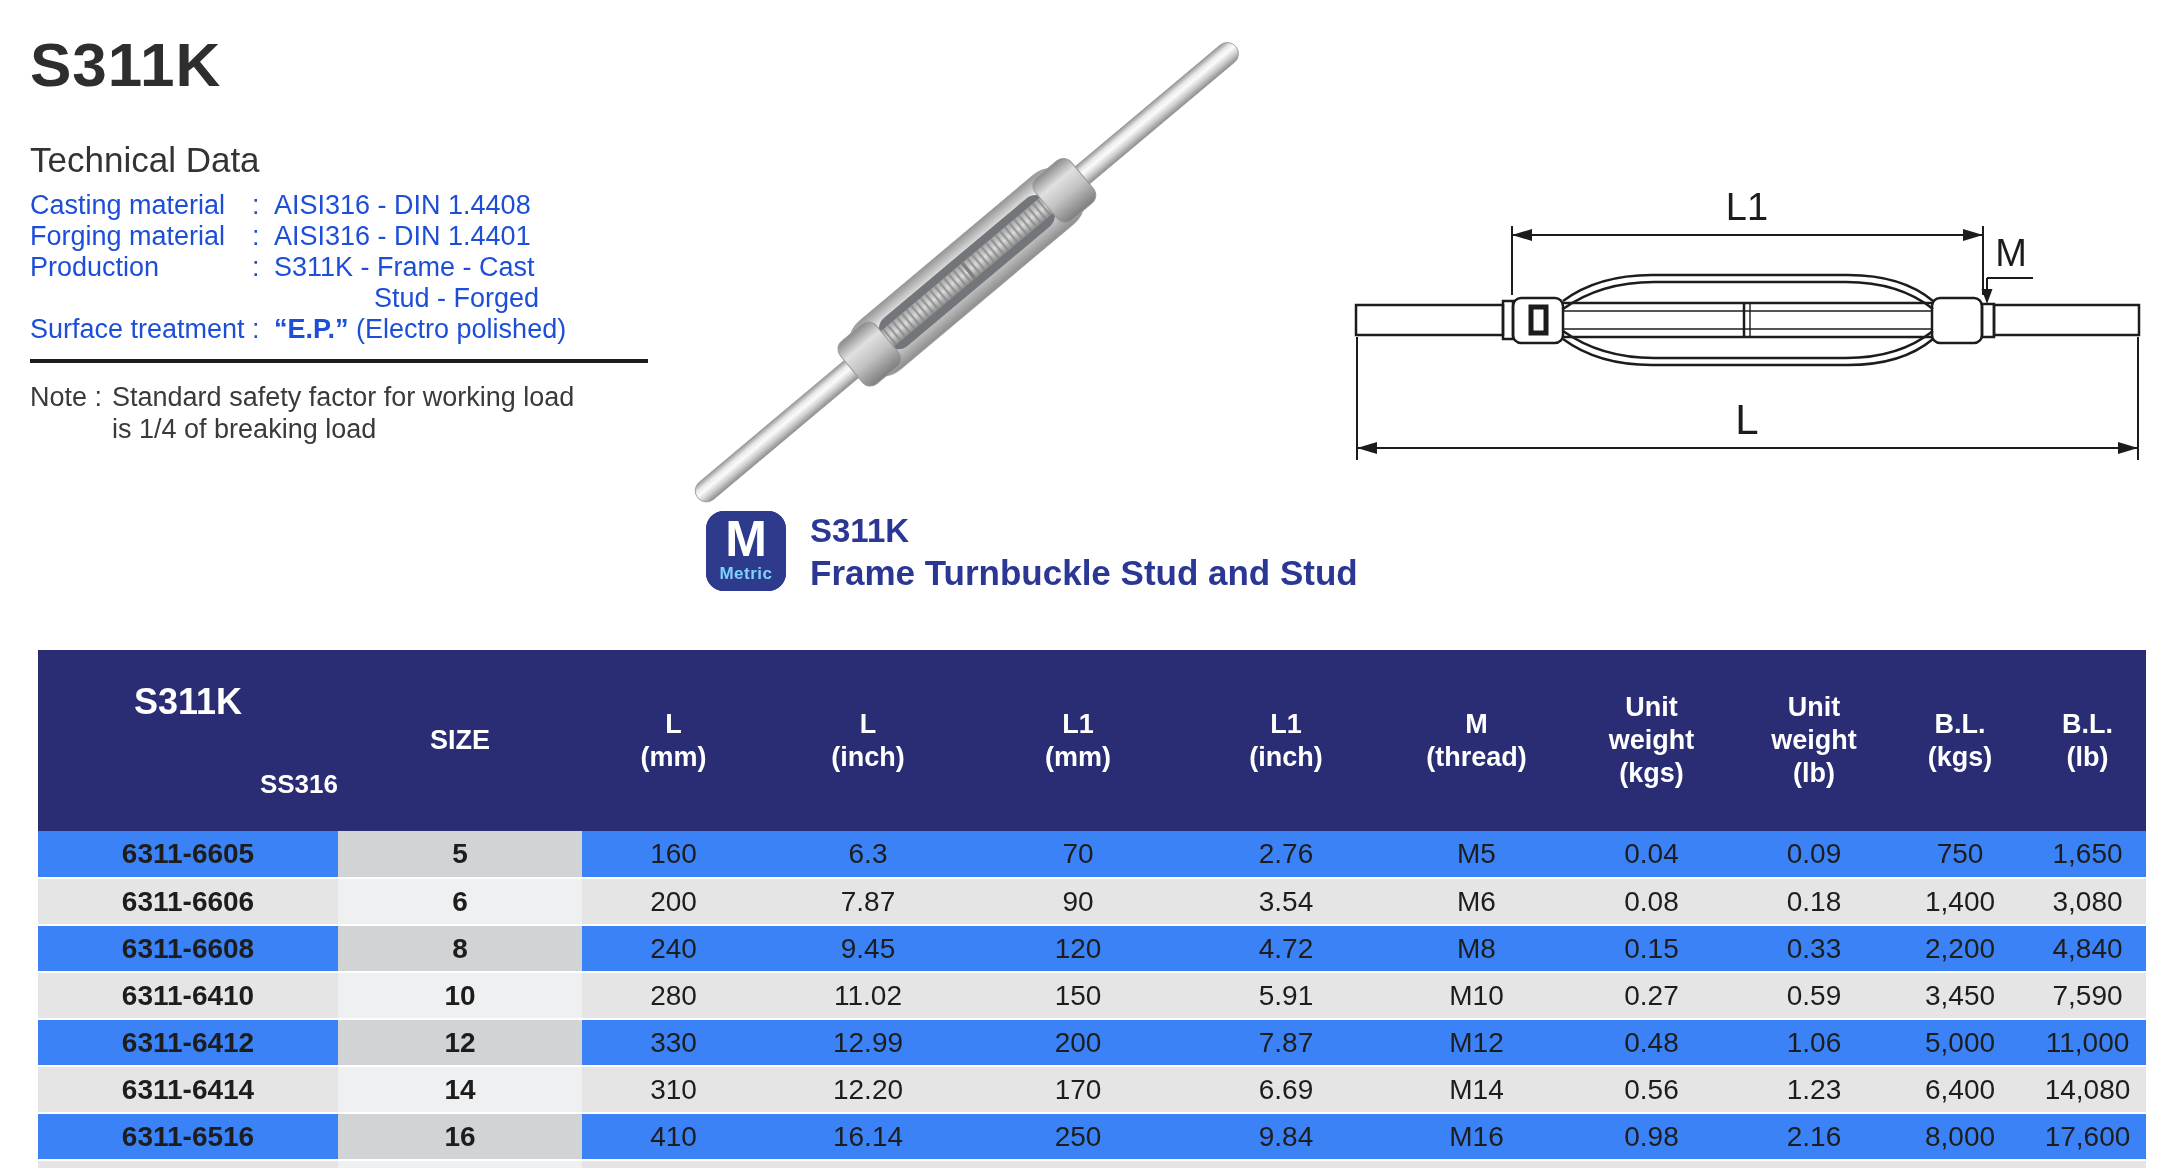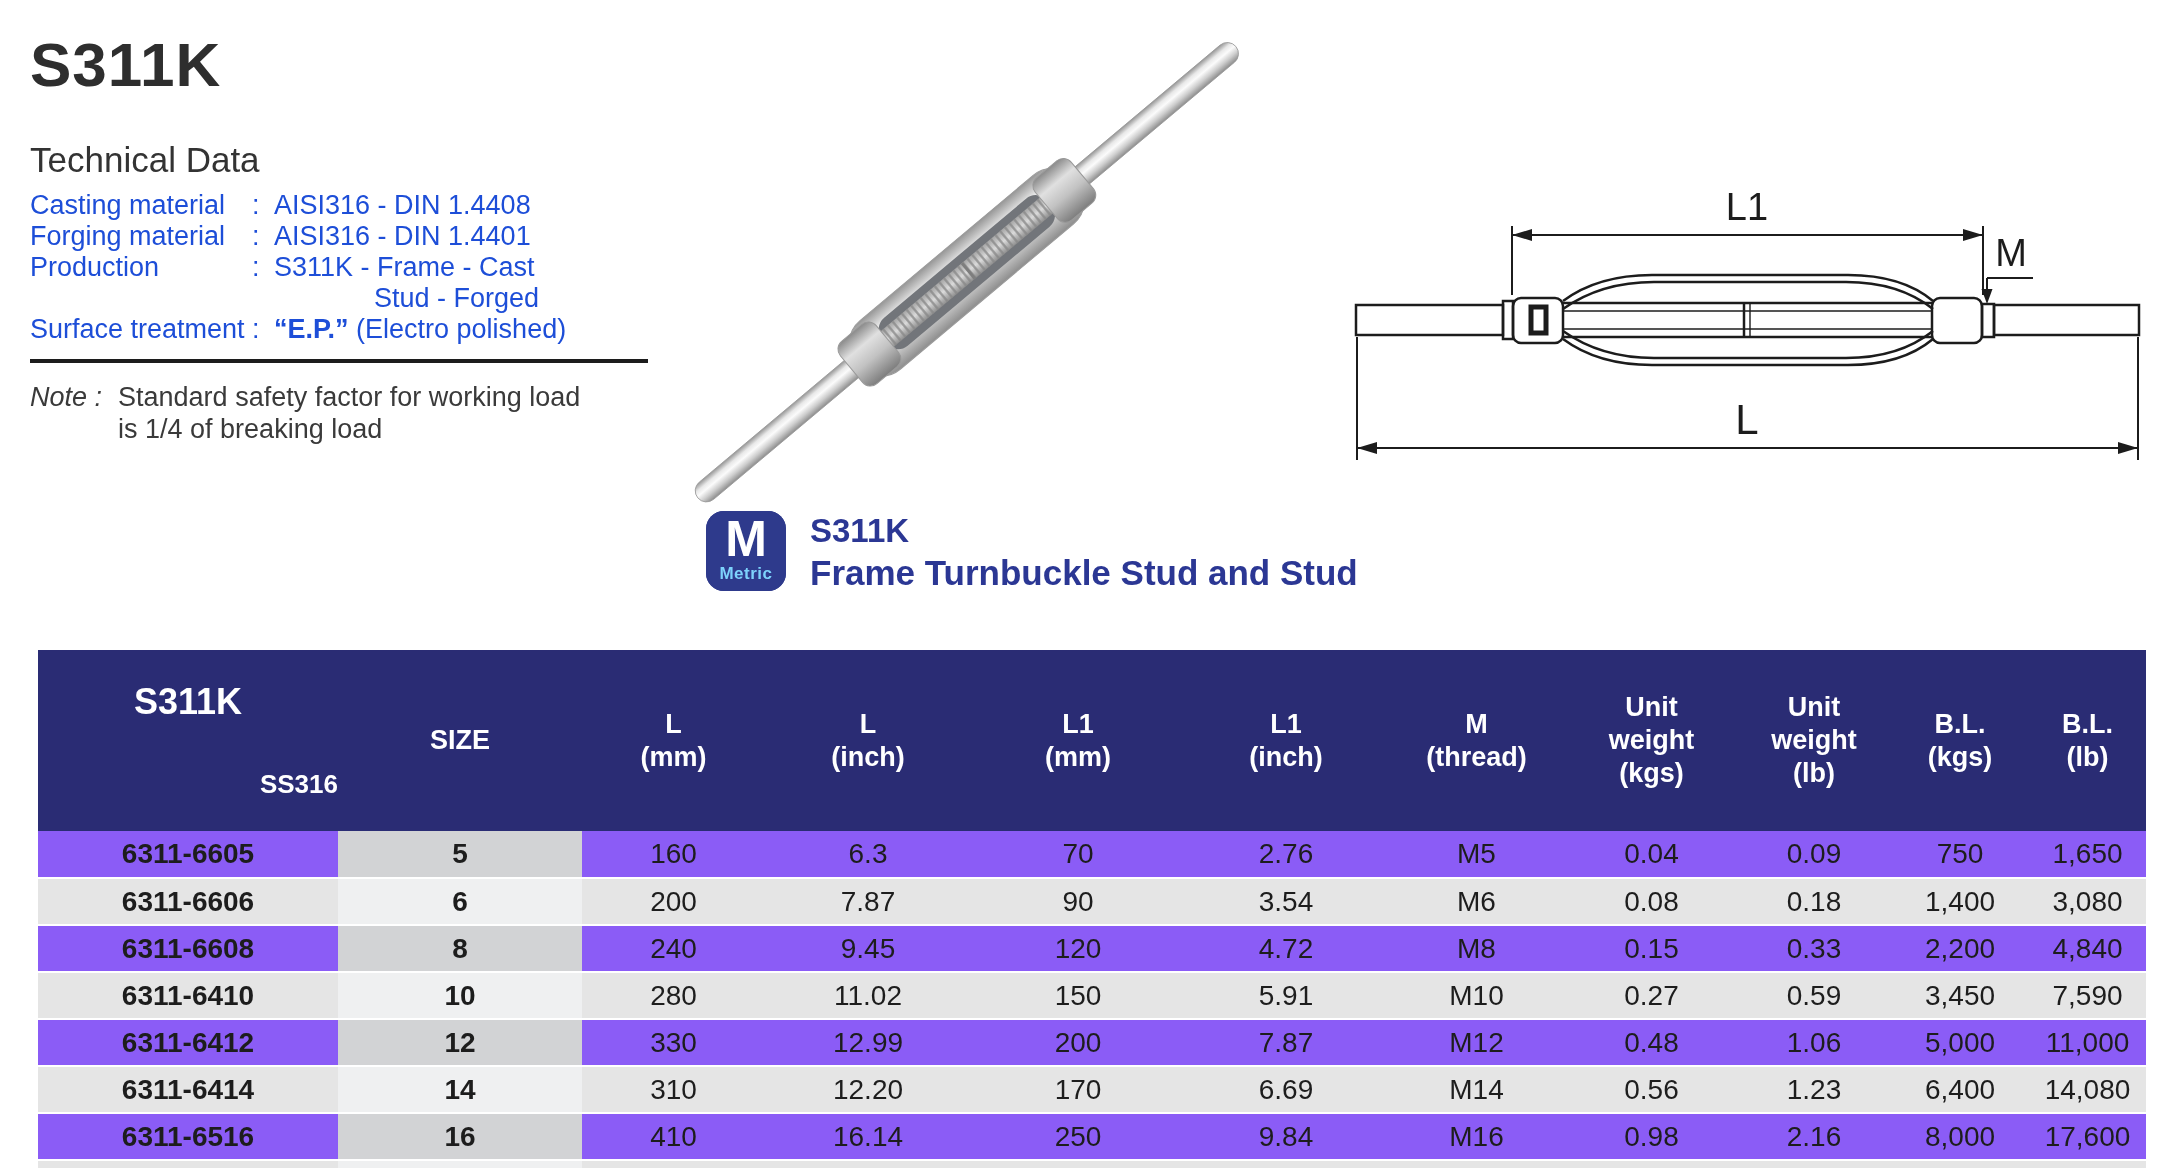--- a/index.html
+++ b/index.html
@@ -16,21 +16,21 @@
   .product-title { font-size:62px; font-weight:bold; color:#2e2e2e; line-height:1; letter-spacing:1px; margin:0 0 44px 0; }
   .tech-title { font-size:35px; font-weight:normal; color:#333; margin:0 0 10px 0; }
   .spec-row { display:flex; font-size:27px; line-height:31px; color:#1d4ed8; }
   .spec-label { width:222px; flex:0 0 222px; }
   .spec-colon { width:22px; flex:0 0 22px; }
   .spec-value { flex:1; }
   .spec-value-line2 { margin-left:100px; }
   .spec-bold { font-weight:bold; }
   .divider { width:618px; height:4px; background:#1c1c1c; margin:14px 0 18px 0; }
   .note { display:flex; font-size:27px; line-height:32px; color:#3a3a3a; }
-  .note-label { margin-right:16px; white-space:nowrap;font-style:italic; }
+  .note-label { margin-right:10px; white-space:nowrap; }
 
   
   .photo-svg { position:absolute; left:690px; top:14px; width:570px; height:492px; }
 
   
   .drawing-svg { position:absolute; left:1330px; top:130px; width:840px; height:350px; }
   .drawing-svg text { font-family:"Liberation Sans","DejaVu Sans",sans-serif; }
 
   
   .caption { position:absolute; left:706px; top:511px; display:flex; align-items:flex-start; }
@@ -54,21 +54,21 @@
     white-space:pre-line; line-height:33px;
   }
   .th-code-big { font-size:36px; font-weight:bold; line-height:38px; }
   .th-code-mat { font-size:26px; font-weight:bold; line-height:28px; margin-top:16px;text-align:right; }
   table.spec tbody td {
     height:47px; padding:0; text-align:center; vertical-align:middle;
     font-size:28px; color:#1d1d1d; border-bottom:2px solid #ffffff;
   }
   table.spec tbody td:first-child { font-weight:bold; }
   table.spec tbody td:nth-child(2) { font-weight:bold; }
-  tr.row-odd { background:#8b5cf6; }
+  tr.row-odd { background:#3b82f6; }
   tr.row-odd td:nth-child(2) { background:#d2d3d5; }
   tr.row-even { background:#e5e5e5; }
   tr.row-even td:nth-child(2) { background:#eff0f1; }
 </style>
 </head>
 <body>
 
 <div class="info">
   <h1 class="product-title">S311K</h1>
   <h2 class="tech-title">Technical Data</h2>

